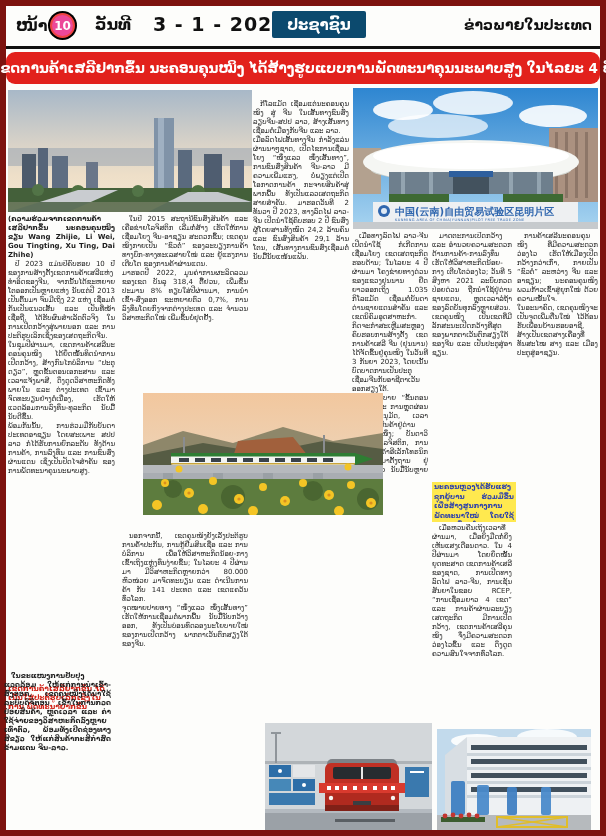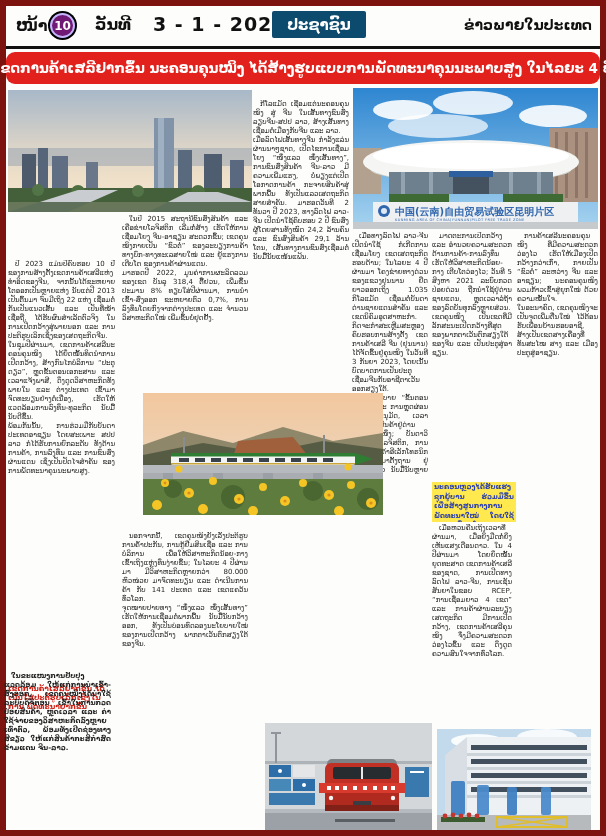--- a/index.html
+++ b/index.html
@@ -3,22 +3,22 @@
 <meta charset="utf-8">
 <style>
   html,body{margin:0;padding:0;background:#555;}
   .page{position:relative;width:606px;height:836px;background:#7d130f;overflow:hidden;
         font-family:"DejaVu Sans","Liberation Sans",sans-serif;}
   .sheet{position:absolute;left:6px;top:6px;width:594px;height:824px;background:#fdfdfb;}
   .abs{position:absolute;}
   
   .hdr-text{font-weight:bold;color:#111;}
   .pagelabel{left:16px;top:16px;font-size:16px;}
-  .pagenum{left:50px;top:13px;width:21px;height:21px;background:#701a75;border-radius:50%;
-           border:2px solid #c4b5fd;box-shadow:0 0 0 2px #000;color:#fff;font-size:12px;font-weight:bold;
+  .pagenum{left:50px;top:13px;width:21px;height:21px;background:#ec4899;border-radius:50%;
+           border:2px solid #ef4444;box-shadow:0 0 0 2px #000;color:#fff;font-size:12px;font-weight:bold;
            display:flex;align-items:center;justify-content:center;}
   .datelabel{left:95px;top:15px;font-size:16px;}
   .dateval{left:153px;top:13px;font-size:19px;letter-spacing:1px;font-family:"DejaVu Sans","Liberation Sans",sans-serif;}
   .masthead{left:272px;top:11px;width:94px;height:27px;background:#0c4a6e;color:#fff;
             font-size:15px;font-weight:bold;display:flex;align-items:center;justify-content:center;border-radius:2px;}
   .section{right:14px;top:17px;font-size:14px;}
   .hdr-rule{left:6px;top:46px;width:594px;height:3px;background:#111;}
   
   .headline{left:6px;top:52px;width:594px;height:32px;border-radius:9px;
             display:flex;align-items:center;justify-content:center;}
@@ -111,20 +111,21 @@
     <rect x="36" y="106" width="60" height="8" fill="#3e6a33"></rect>
     <rect x="150" y="106" width="60" height="8" fill="#3e6a33"></rect>
     <rect x="20" y="114" width="205" height="20" fill="#eef0f2"></rect>
     <circle cx="31" cy="123" r="6" fill="#2f66ae"></circle>
       <circle cx="31" cy="123" r="3" fill="#dfe9f4"></circle>
     <text x="42" y="127" font-size="10" font-weight="bold" fill="#2f66ae">中国(云南)自由贸易试验区昆明片区</text>
     <text x="42" y="133" font-size="3.6" letter-spacing="0.4" fill="#2f66ae">KUNMING AREA OF CHINA(YUNNAN)PILOT FREE TRADE ZONE</text>
     <rect x="0" y="134" width="245" height="7" fill="#c6cacd"></rect>
   </svg>
 
+  <div class="abs coltext bold" style="left:8px;top:215px;width:107px;height:44px;">(ຄວາມຮ່ວມຈາກເຂດການຄ້າເສລີຢາກຂຶ້ນ ນະຄອນຄຸນໝິງ ຂຽນ Wang Zhijie, Li Wei, Gou Tingting, Xu Ting, Dai Zhihe)</div>
 
   <div class="abs coltext" style="left:8px;top:260px;width:107px;height:383px;"> ປີ 2023 ແມ່ນປີຄົບຮອບ 10 ປີ ຂອງການສ້າງຕັ້ງເຂດການຄ້າເສລີແຫ່ງທຳອິດຂອງຈີນ, ຈາກນັ້ນໄດ້ຂະຫຍາຍໂຕອອກເປັນຫຼາຍແຫ່ງ ນັບແຕ່ປີ 2013 ເປັນຕົ້ນມາ ຈົນມີເຖິງ 22 ແຫ່ງ ເຊື່ອມຕໍ່ກັນເປັນແນວເສັ້ນ ແລະ ເປັນທີ່ໜ້າເຊື່ອຖື, ໄດ້ຮັບຜົນສຳເລັດຕົວຈິງ ໃນການເປີດກວ້າງສູ່ພາຍນອກ ແລະ ການປະຕິຮູບເລິກເຊິ່ງຂອງເສດຖະກິດຈີນ.
 ໃນຊຸມປີຜ່ານມາ, ເຂດການຄ້າເສລີນະຄອນຄຸນໝິງ ໄດ້ຍຶດໝັ້ນທິດນຳການເປີດກວ້າງ, ສ້າງກົນໄກບໍລິການ “ປະຕູດຽວ”, ຫຼຸດຂັ້ນຕອນເອກະສານ ແລະ ເວລາແຈ້ງພາສີ, ດຶງດູດວິສາຫະກິດທັງພາຍໃນ ແລະ ຕ່າງປະເທດ ເຂົ້າມາຈົດທະບຽນຢ່າງຕໍ່ເນື່ອງ, ເຮັດໃຫ້ແວດລ້ອມການລົງທຶນ-ທຸລະກິດ ນັບມື້ນັບດີຂຶ້ນ.
 ພ້ອມກັນນັ້ນ, ການຮ່ວມມືກັບບັນດາປະເທດອາຊຽນ ໂດຍສະເພາະ ສປປ ລາວ ກໍໄດ້ຮັບການຍົກລະດັບ ທັງດ້ານການຄ້າ, ການລົງທຶນ ແລະ ການຂົນສົ່ງຜ່ານແດນ ເຊິ່ງເປັນປັດໄຈສຳຄັນ ຂອງການພັດທະນາຄຸນນະພາບສູງ.</div>
   <div class="abs subhead" style="left:8px;top:644px;width:107px;height:27px;color:#d01f14;margin-top:40px;">ເຂດການຄ້າເສລີຢາກຂຶ້ນ ໄດ້ເນັ້ນໃສ່ປະຕິຮູບເລິກເຊິ່ງໃນການ ພັດທະນາຍາກຂຶ້ນ</div>
   <div class="abs coltext" style="left:4px;top:672px;width:107px;height:158px;font-weight:bold;"> ໃນຂະແໜງການປັບປຸງແວດລ້ອມ ໃຫ້ແກ່ການນຳເຂົ້າ-ສົ່ງອອກ, ເຂດຄຸນໝິງໄດ້ນຳໃຊ້ລະບົບດິຈິຕອນ ເຂົ້າໃນການກວດປ່ອຍສິນຄ້າ, ຫຼຸດເວລາ ແລະ ຄ່າໃຊ້ຈ່າຍຂອງວິສາຫະກິດລົງຫຼາຍເທົ່າຕົວ, ພ້ອມທັງເປີດຊ່ອງທາງສີຂຽວ ໃຫ້ແກ່ສິນຄ້າກະສິກຳສົດ ຂ້າມແດນ ຈີນ-ລາວ.</div>
 
   <div class="abs coltext" style="left:122px;top:215px;width:126px;height:176px;"> ໃນປີ 2015 ສະຖານີຂົນສົ່ງສິນຄ້າ ແລະ ເຄືອຂ່າຍໂລຈິສຕິກ ເລີ່ມກໍ່ສ້າງ ເຮັດໃຫ້ການເຊື່ອມໂຍງ ຈີນ-ອາຊຽນ ສະດວກຂຶ້ນ; ເຂດຄຸນໝິງກາຍເປັນ “ຂົວຕໍ່” ຂອງລະບຽງການຄ້າ ທາງບົກ-ທາງທະເລສາຍໃໝ່ ແລະ ຍູ້ແຮງການເຕີບໂຕ ຂອງການຄ້າຜ່ານແດນ.
 ມາຮອດປີ 2022, ມູນຄ່າການຜະລິດລວມຂອງເຂດ ບັນລຸ 318,4 ຕື້ຢວນ, ເພີ່ມຂຶ້ນປະມານ 8% ທຽບໃສ່ປີຜ່ານມາ, ການນຳເຂົ້າ-ສົ່ງອອກ ຂະຫຍາຍຕົວ 0,7%, ການລົງທຶນໂດຍກົງຈາກຕ່າງປະເທດ ແລະ ຈຳນວນວິສາຫະກິດໃໝ່ ເພີ່ມຂຶ້ນບໍ່ຢຸດຢັ້ງ.</div>
   <div class="abs coltext" style="left:122px;top:532px;width:126px;height:311px;"> ນອກຈາກນີ້, ເຂດຄຸນໝິງຍັງເລັ່ງປະຕິຮູບ ການຄ້ຳປະກັນ, ການກູ້ຢືມສິນເຊື່ອ ແລະ ການບໍລິການ ເພື່ອໃຫ້ວິສາຫະກິດນ້ອຍ-ກາງ ເຂົ້າເຖິງແຫຼ່ງທຶນງ່າຍຂຶ້ນ; ໃນໄລຍະ 4 ປີຜ່ານມາ ມີວິສາຫະກິດຫຼາຍກວ່າ 80.000 ຫົວໜ່ວຍ ມາຈົດທະບຽນ ແລະ ດຳເນີນການຄ້າ ກັບ 141 ປະເທດ ແລະ ເຂດແຄວ້ນທົ່ວໂລກ.

